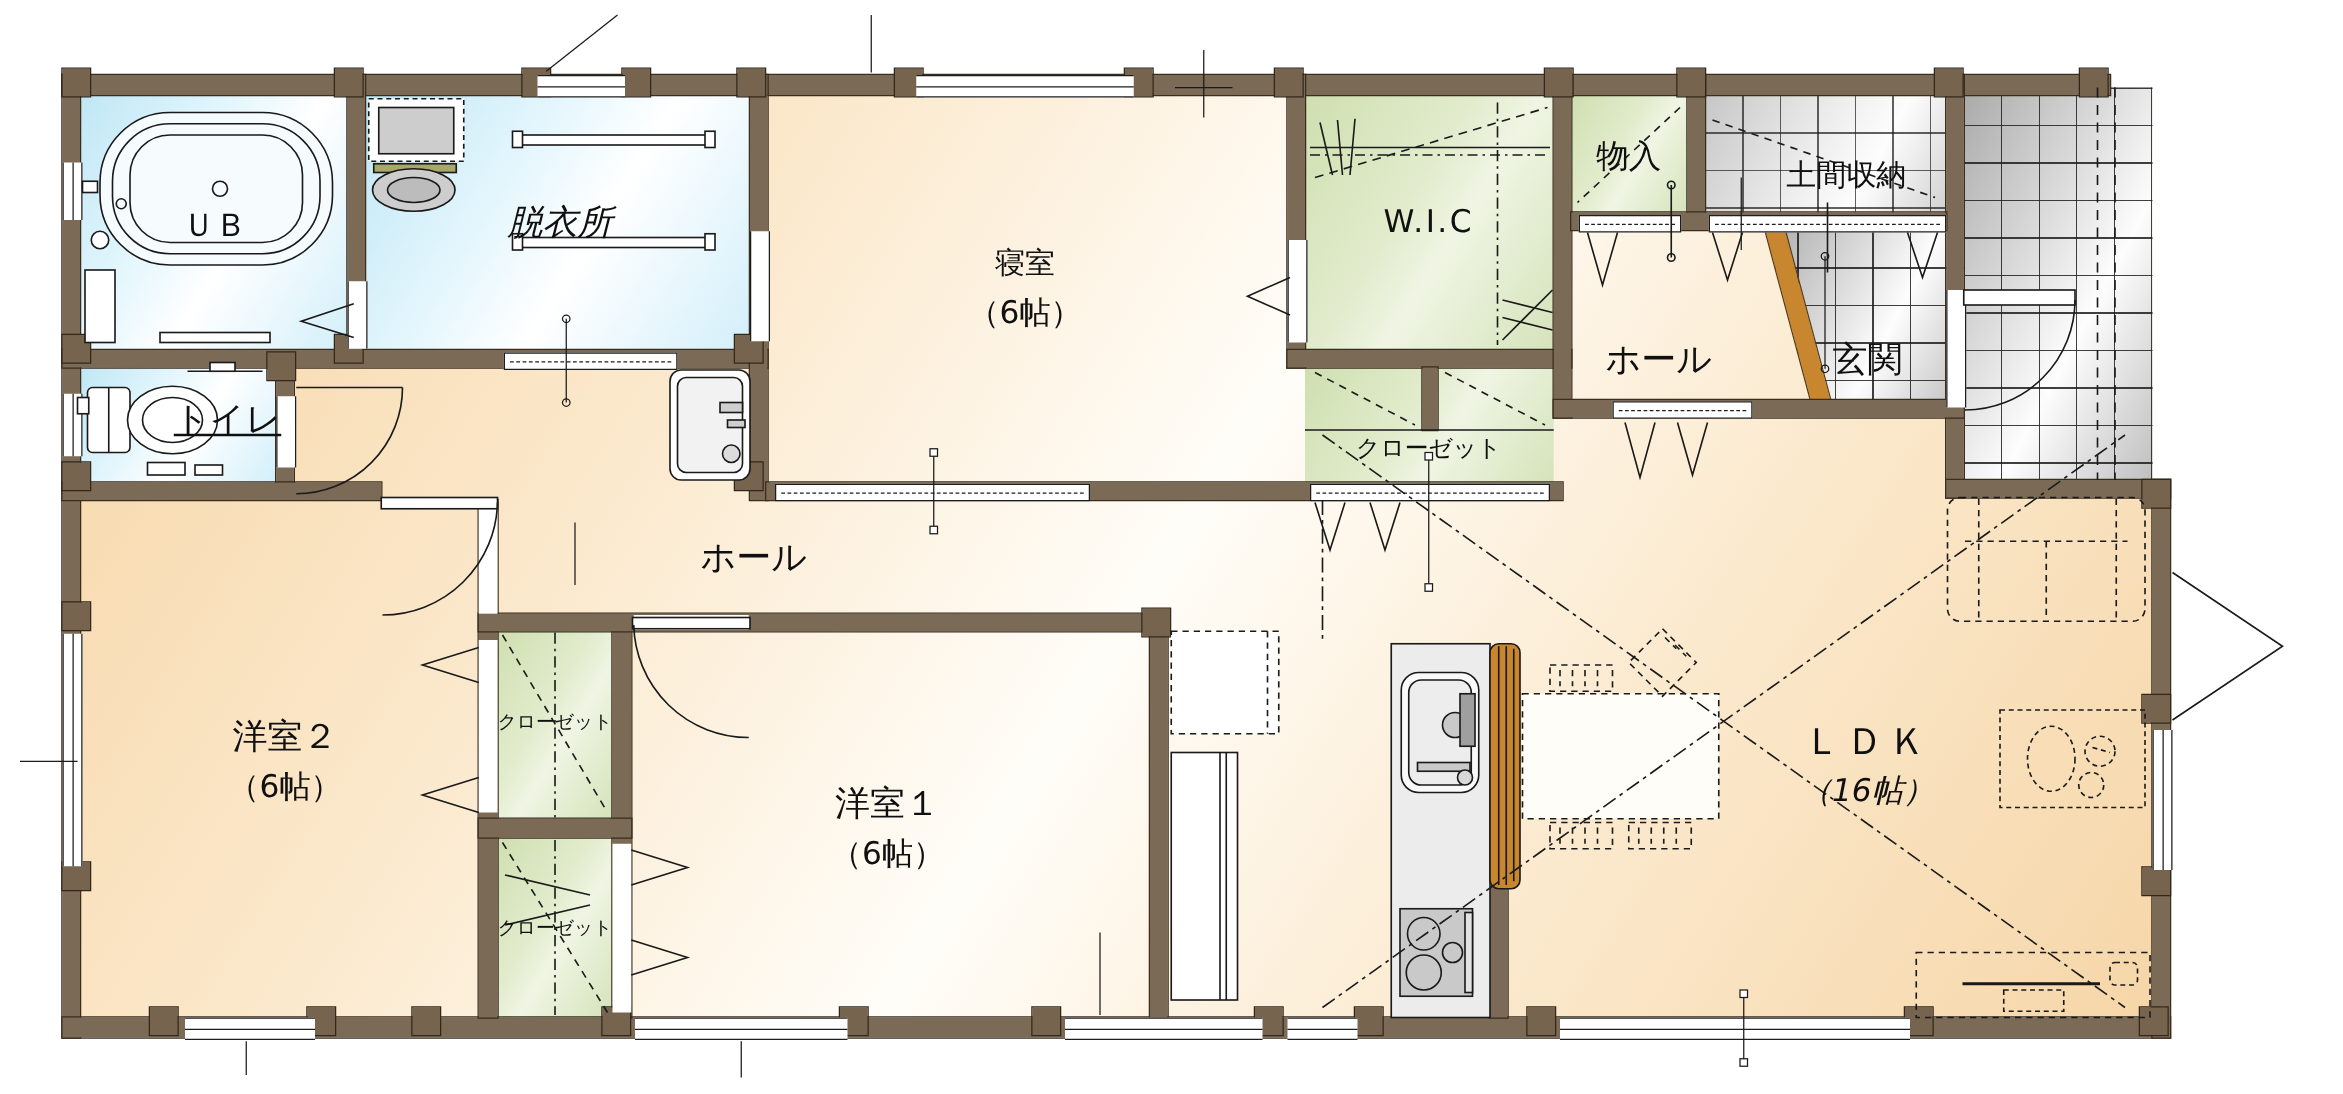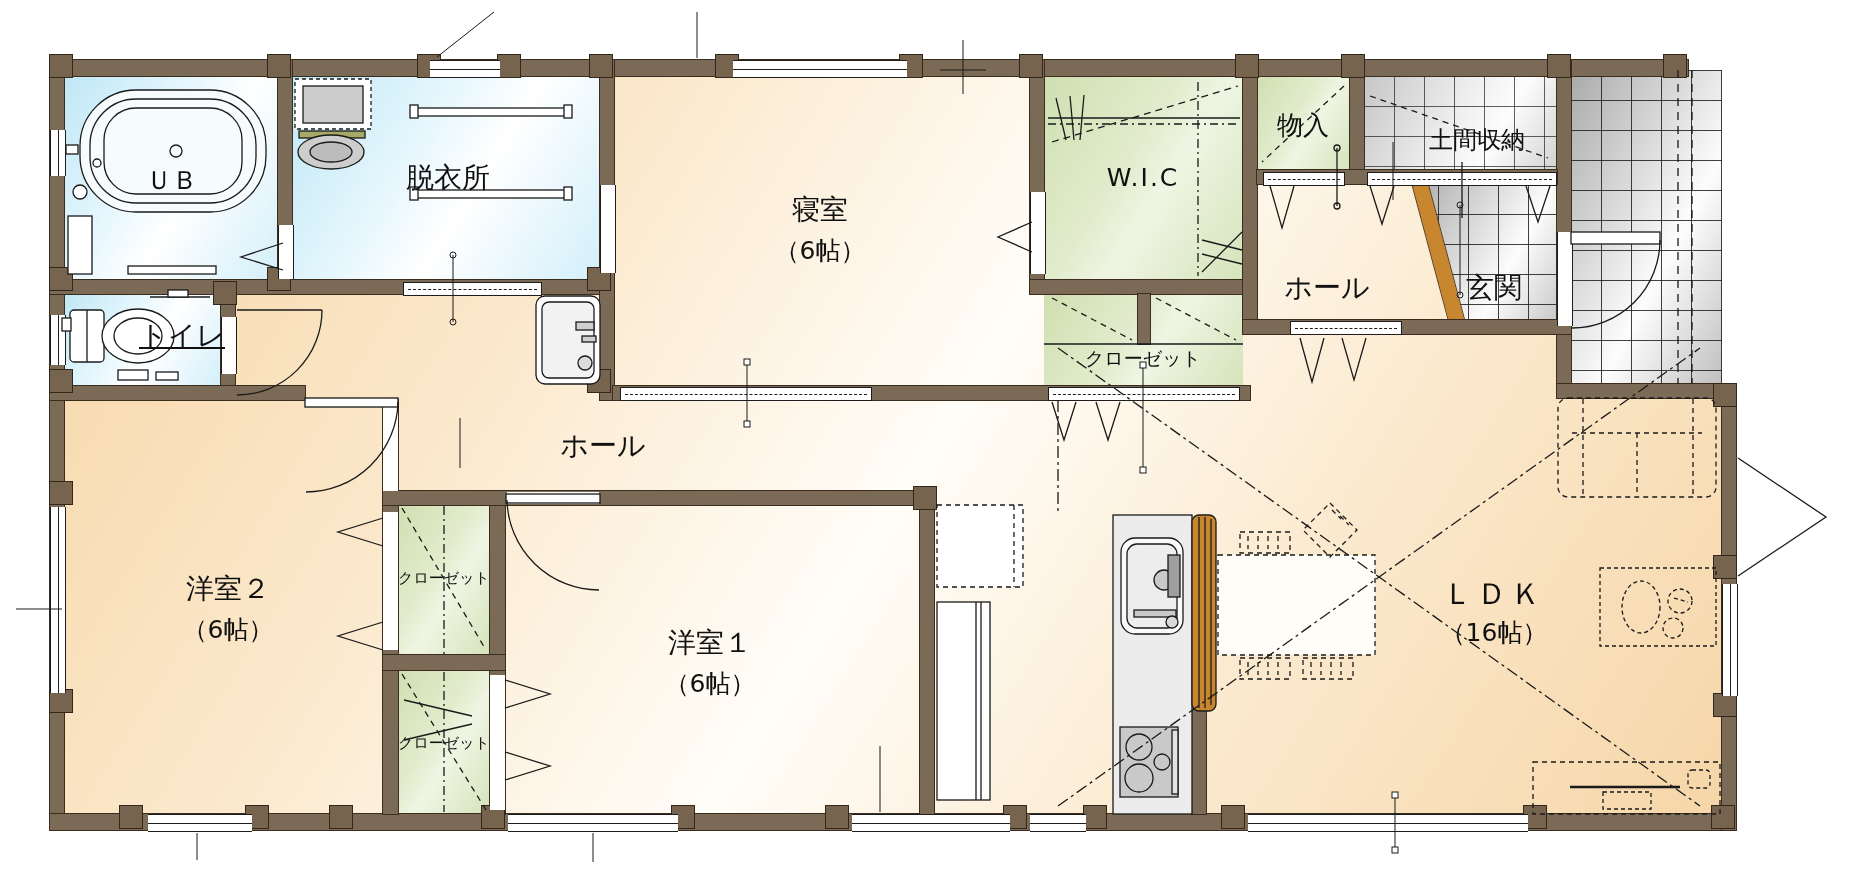--- a/index.html
+++ b/index.html
@@ -374,33 +374,33 @@
         <line x1="593" y1="833" x2="593" y2="862"></line>
         <line x1="880" y1="746" x2="880" y2="812"></line>
         <line x1="1395" y1="795" x2="1395" y2="850"></line>
           <rect x="1392" y="792" width="6" height="6" fill="#fff"></rect>
           <rect x="1392" y="847" width="6" height="6" fill="#fff"></rect>
       </g>
     </g>
   </svg>
 
   <div class="lbl" style="left:172px;top:180px;font-size:26px;">ＵＢ</div>
-  <div class="lbl" style="left:448px;top:178px;font-size:28px;">脱衣所</div>
+  <div class="lbl" style="left:448px;top:178px;font-size:28px;font-style:italic;">脱衣所</div>
   <div class="lbl" style="left:182px;top:336px;font-size:28px;text-decoration:underline;">トイレ</div>
-  <div class="lbl" style="left:820px;top:210px;font-size:28px;">寝室</div>
+  <div class="lbl" style="left:820px;top:210px;font-size:24px;">寝室</div>
   <div class="lbl" style="left:820px;top:250px;font-size:25px;">（6帖）</div>
   <div class="lbl" style="left:1143px;top:177px;font-size:25px;letter-spacing:2px;">W.I.C</div>
   <div class="lbl" style="left:1303px;top:125px;font-size:26px;">物入</div>
   <div class="lbl" style="left:1461px;top:140px;font-size:24px;margin-left:16px;">土間収納</div>
   <div class="lbl" style="left:1327px;top:288px;font-size:28px;">ホール</div>
   <div class="lbl" style="left:1494px;top:288px;font-size:28px;">玄関</div>
   <div class="lbl" style="left:1143px;top:359px;font-size:19px;">クローゼット</div>
   <div class="lbl" style="left:603px;top:446px;font-size:28px;">ホール</div>
   <div class="lbl" style="left:228px;top:589px;font-size:28px;">洋室２</div>
   <div class="lbl" style="left:228px;top:629px;font-size:25px;">（6帖）</div>
   <div class="lbl" style="left:444px;top:578px;font-size:15px;">クローゼット</div>
   <div class="lbl" style="left:444px;top:743px;font-size:15px;">クローゼット</div>
   <div class="lbl" style="left:710px;top:643px;font-size:28px;">洋室１</div>
   <div class="lbl" style="left:710px;top:683px;font-size:25px;">（6帖）</div>
   <div class="lbl" style="left:1494px;top:594px;font-size:30px;letter-spacing:4px;">ＬＤＫ</div>
-  <div class="lbl" style="left:1494px;top:632px;font-size:25px;">（16帖）</div>
+  <div class="lbl" style="left:1494px;top:632px;font-size:25px;font-style:italic;">（16帖）</div>
 
 </div>
 
 </body></html>

